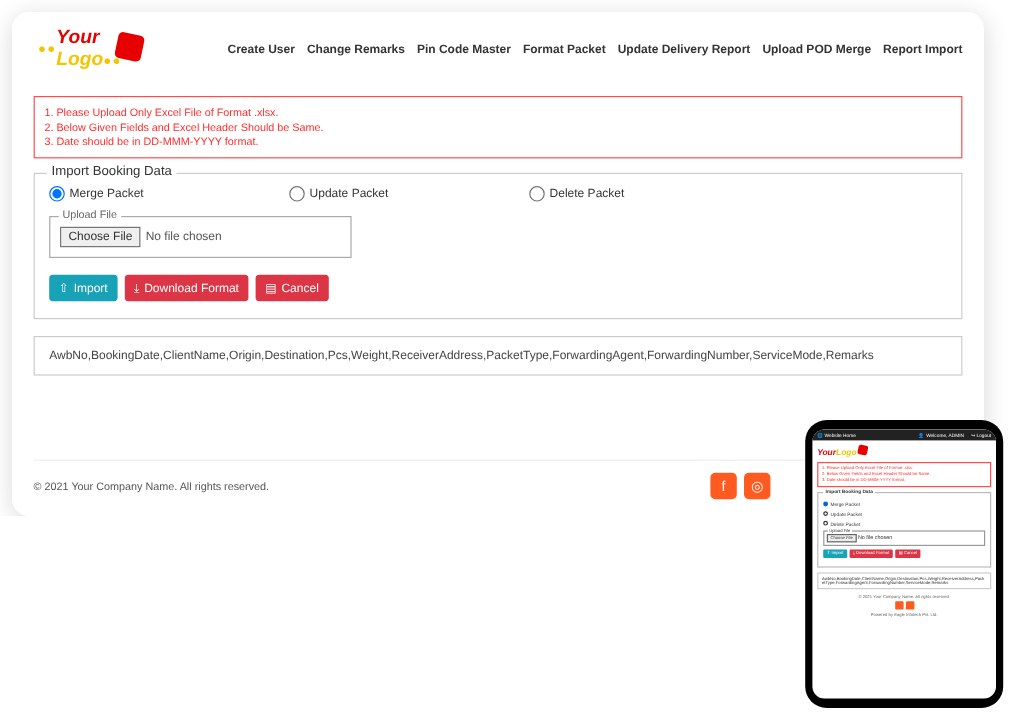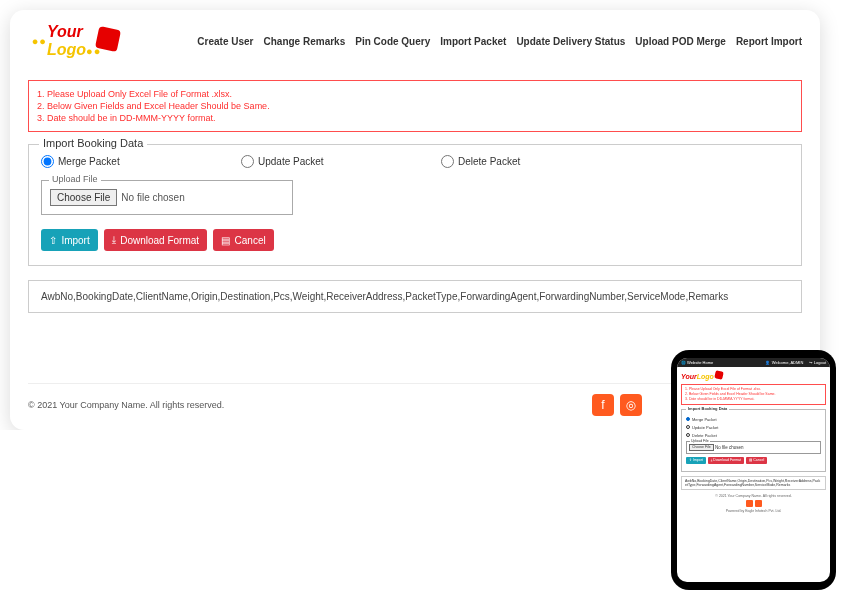--- a/index.html
+++ b/index.html
@@ -181,23 +181,23 @@
       <span class="logo-dots">●●</span>
       <span>
         <span class="logo-text logo-your">Your</span><br>
         <span class="logo-text logo-logo">Logo</span><span class="logo-dots">●●</span>
       </span>
       <span class="logo-cube"></span>
     </div>
     <div class="nav">
       <a>Create User</a>
       <a>Change Remarks</a>
-      <a>Pin Code Query</a>
-      <a>Import Packet</a>
-      <a>Update Delivery Status</a>
+      <a>Pin Code Master</a>
+      <a>Format Packet</a>
+      <a>Update Delivery Report</a>
       <a>Upload POD Merge</a>
       <a>Report Import</a>
     </div>
   </div>
 
   <div class="alert-box">
     <div>1. Please Upload Only Excel File of Format .xlsx.</div>
     <div>2. Below Given Fields and Excel Header Should be Same.</div>
     <div>3. Date should be in DD-MMM-YYYY format.</div>
   </div>

